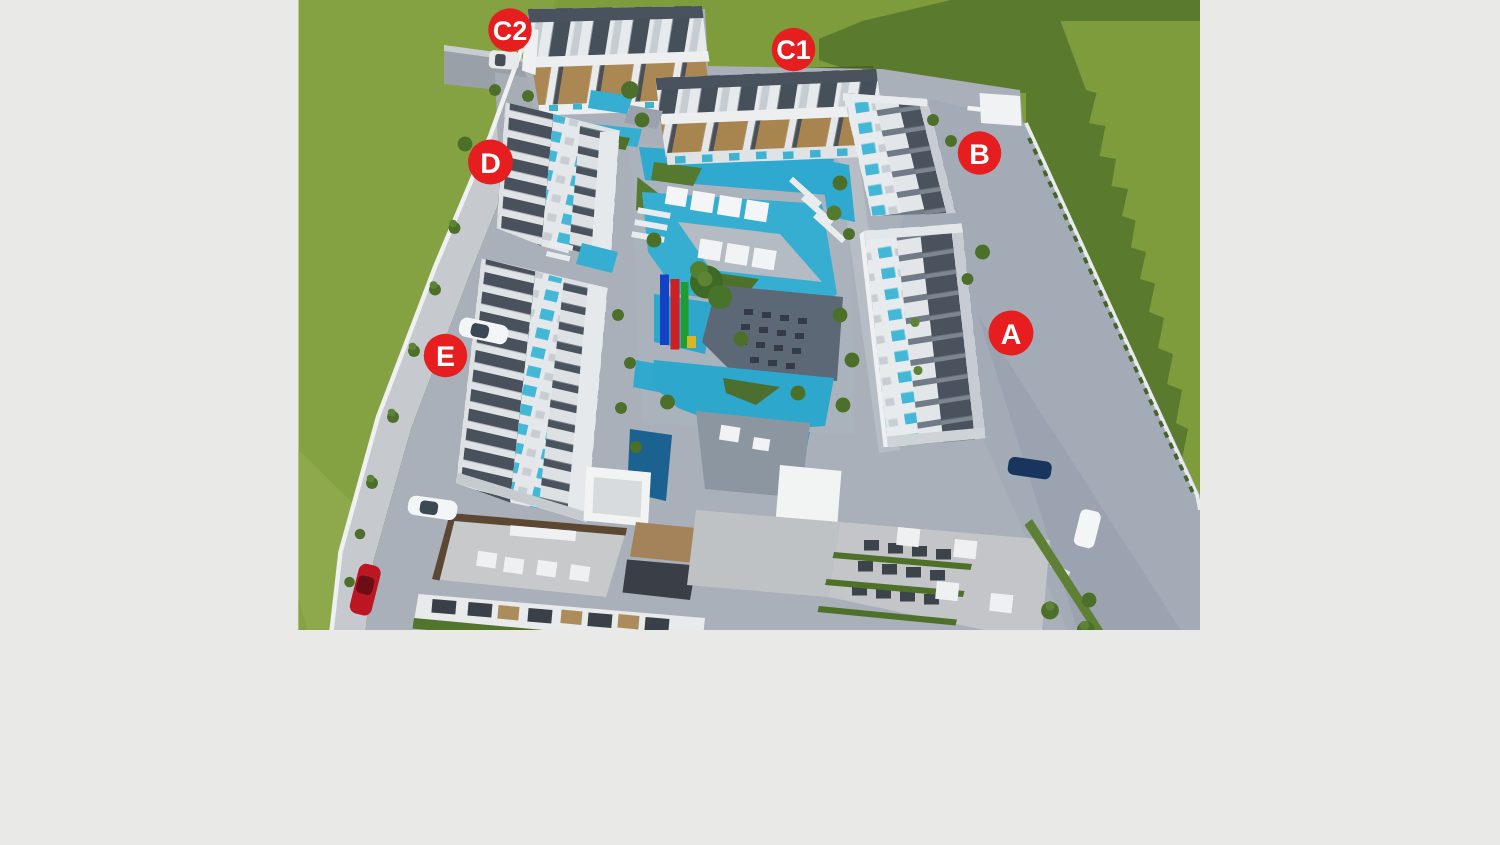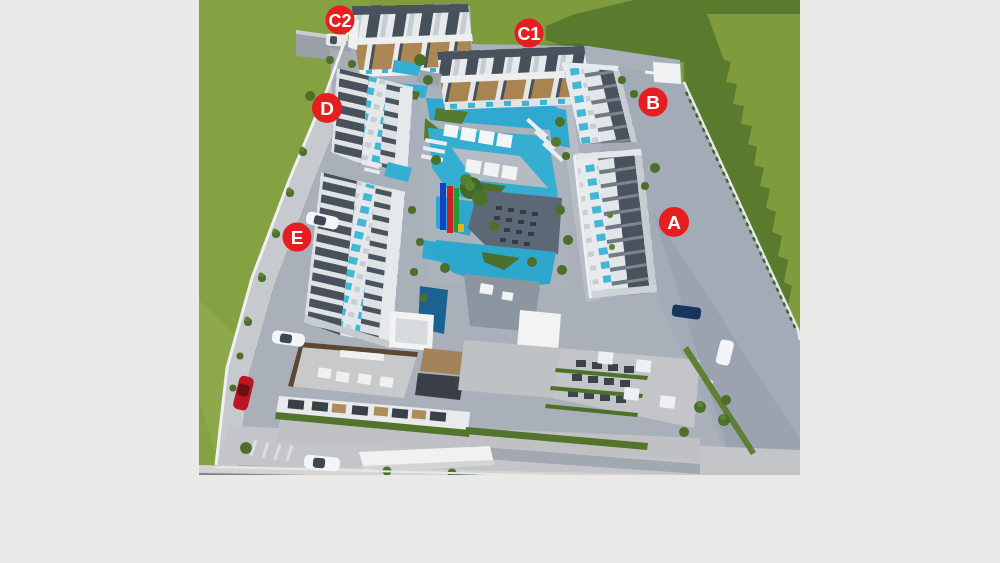--- a/index.html
+++ b/index.html
@@ -1,16 +1,16 @@
 <!DOCTYPE html>
 <html><head>
 <meta charset="utf-8">
 <style>
   html,body{margin:0;padding:0;background:#e9e9e7;}
-  #stage{position:relative;width:1000px;height:475px;overflow:hidden;font-family:"Liberation Sans",sans-serif;}
+  #stage{position:relative;width:1000px;height:420px;overflow:hidden;font-family:"Liberation Sans",sans-serif;}
 </style>
 </head>
 <body>
 <div id="stage">
 <svg width="1000" height="563" viewBox="0 0 1000 563">
 <defs>
   <clipPath id="photo">
           <rect x="199" y="0" width="601" height="563"></rect>
         </clipPath>
   <pattern id="tanstripe" width="27" height="40" patternUnits="userSpaceOnUse" patternTransform="rotate(9)">

